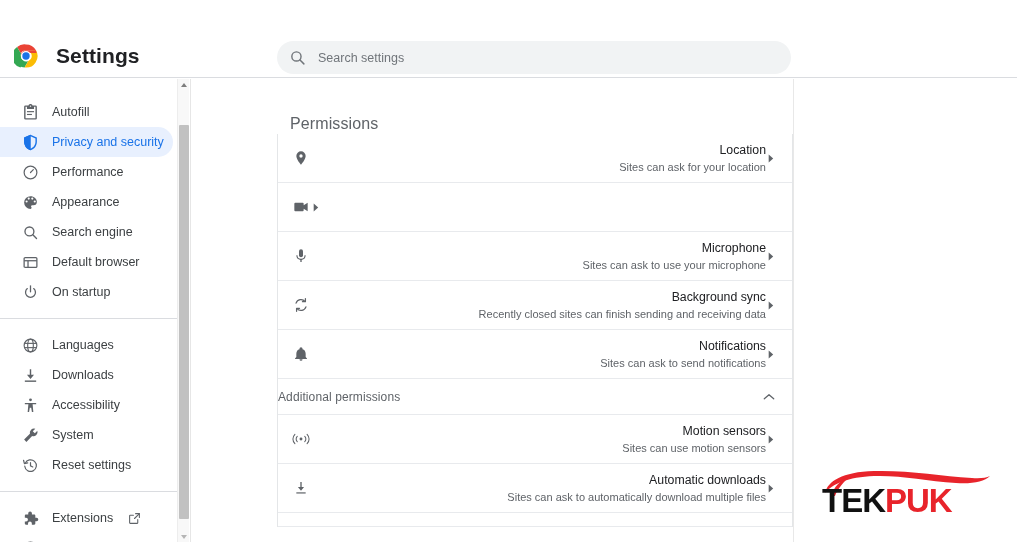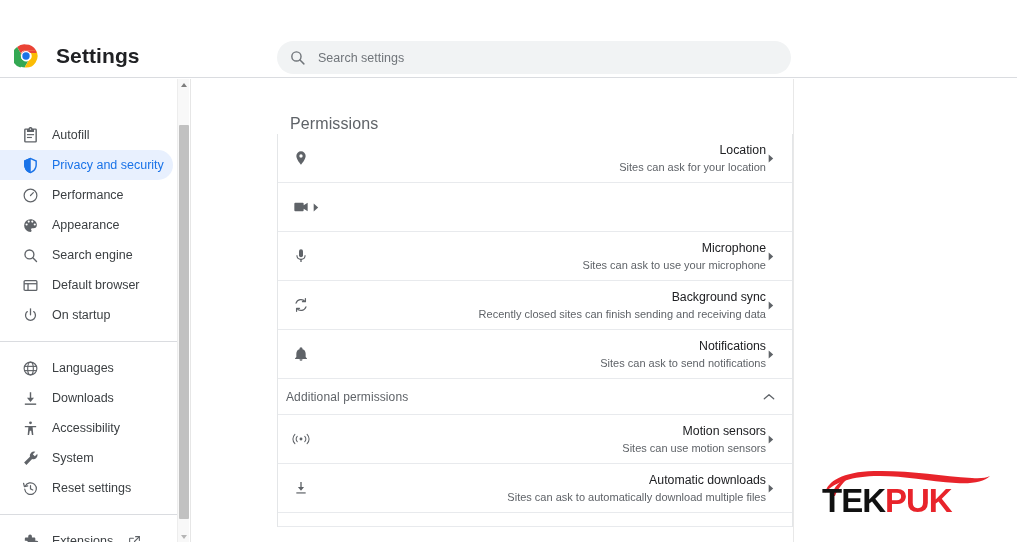--- a/index.html
+++ b/index.html
@@ -63,21 +63,21 @@
 
   
   .sidebar {
     position: absolute;
     left: 0; top: 79px;
     width: 177px;
     height: 463px;
     background: #ffffff;
     overflow: hidden;
   }
-  .nav-group { padding-top: 11px; margin-top: 30px; }
+  .nav-group { padding-top: 18px; }
   .nav-item {
     height: 30px;
     display: flex;
     align-items: center;
     padding-left: 21px;
     box-sizing: border-box;
     border-radius: 0 15px 15px 0;
     margin-right: 4px;
     position: relative;
   }
@@ -238,21 +238,21 @@
 
   .addl-row {
     position: relative;
     height: 36px;
     display: flex;
     align-items: center;
     border-bottom: 1px solid #e8eaed;
     box-sizing: border-box;
   }
   .addl-label {
-    margin-left: 8px;
+    margin-left: 0;
     font-size: 12px;
     color: #5f6368;
     letter-spacing: .1px;
   }
   .addl-chevron {
     margin-left: auto;
     margin-right: 17px;
     color: #5f6368;
     display: flex;
     align-items: center;

